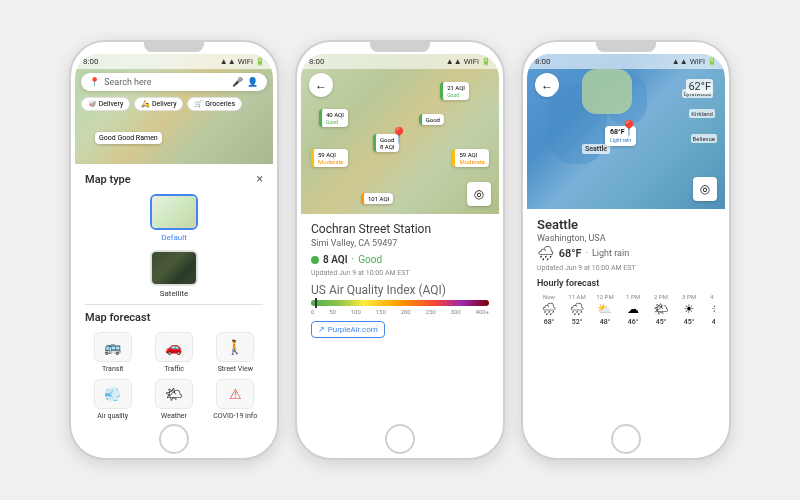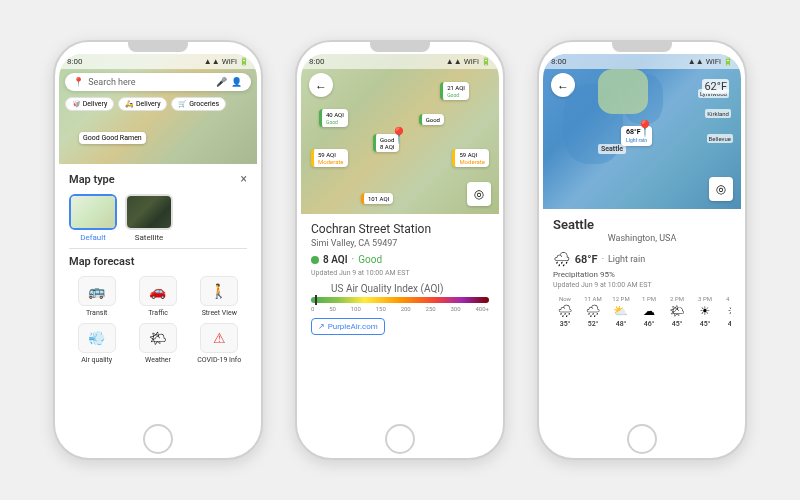--- a/index.html
+++ b/index.html
@@ -8,21 +8,21 @@
       display: flex;
       justify-content: center;
       align-items: center;
       width: 800px;
       height: 500px;
       font-family: 'Roboto', Arial, sans-serif;
       overflow: hidden;
     }
     .phones-container {
       display: flex;
-      gap: 32px;
+      gap: 16px;
       align-items: center;
       padding: 20px;
     }
     .phone {
       background: #fff;
       border-radius: 36px;
       border: 2px solid #d0d0d0;
       width: 210px;
       height: 420px;
       overflow: hidden;
@@ -139,20 +139,21 @@
     }
     .close-btn {
       font-size: 12px;
       color: #666;
       cursor: pointer;
     }
     .map-type-options {
       display: flex;
       gap: 8px;
       margin-bottom: 0;
+      flex-direction: column;
     }
     .map-type-option {
       display: flex;
       flex-direction: column;
       align-items: center;
       gap: 3px;
     }
     .map-type-thumb {
       width: 48px;
       height: 36px;
@@ -322,24 +323,23 @@
     }
     .aqi-updated {
       font-size: 7px;
       color: #888;
       margin-bottom: 6px;
     }
     .aqi-bar-section {
       margin-bottom: 6px;
     }
     .aqi-bar-label {
-      font-size: 10px;
+      font-size: 12px;
       color: #666;
       margin-bottom: 3px;
-      margin-left: 20px;
     }
     .aqi-bar {
       height: 6px;
       border-radius: 3px;
       background: linear-gradient(to right, #4caf50 0%, #8bc34a 15%, #ffeb3b 30%, #ff9800 50%, #f44336 70%, #9c27b0 85%, #7b0000 100%);
       position: relative;
       margin-bottom: 2px;
     }
     .aqi-bar-marker {
       position: absolute;
@@ -382,22 +382,21 @@
     }
     .city-name {
       font-size: 13px;
       font-weight: 600;
       color: #333;
       margin-bottom: 1px;
     }
     .city-region {
       font-size: 9px;
       color: #666;
-      margin-bottom: 8px;
-      text-align: center;
+      margin-bottom: 2px;
     }
     .weather-main {
       display: flex;
       align-items: center;
       gap: 4px;
       margin-bottom: 3px;
     }
     .weather-icon {
       font-size: 14px;
     }
@@ -647,27 +646,27 @@
       </div>
       <div class="phone3-info">
         <div class="city-name">Seattle</div>
         <div class="city-region">Washington, USA</div>
         <div class="weather-main">
           <span class="weather-icon">🌧</span>
           <span class="weather-temp">68°F</span>
           <span class="weather-cond"> · </span>
           <span class="weather-cond">Light rain</span>
         </div>
-        <div class="weather-detail">Precipitation 95%</div>
         <div class="weather-updated">Updated Jun 9 at 10:00 AM EST</div>
+        <div class="hourly-title">Hourly forecast</div>
         <div class="hourly-scroll">
           <div class="hourly-item">
             <span class="hourly-time">Now</span>
             <span class="hourly-icon">🌧</span>
-            <span class="hourly-temp">35°</span>
+            <span class="hourly-temp">68°</span>
           </div>
           <div class="hourly-item">
             <span class="hourly-time">11 AM</span>
             <span class="hourly-icon">🌧</span>
             <span class="hourly-temp">52°</span>
           </div>
           <div class="hourly-item">
             <span class="hourly-time">12 PM</span>
             <span class="hourly-icon">⛅</span>
             <span class="hourly-temp">48°</span>

